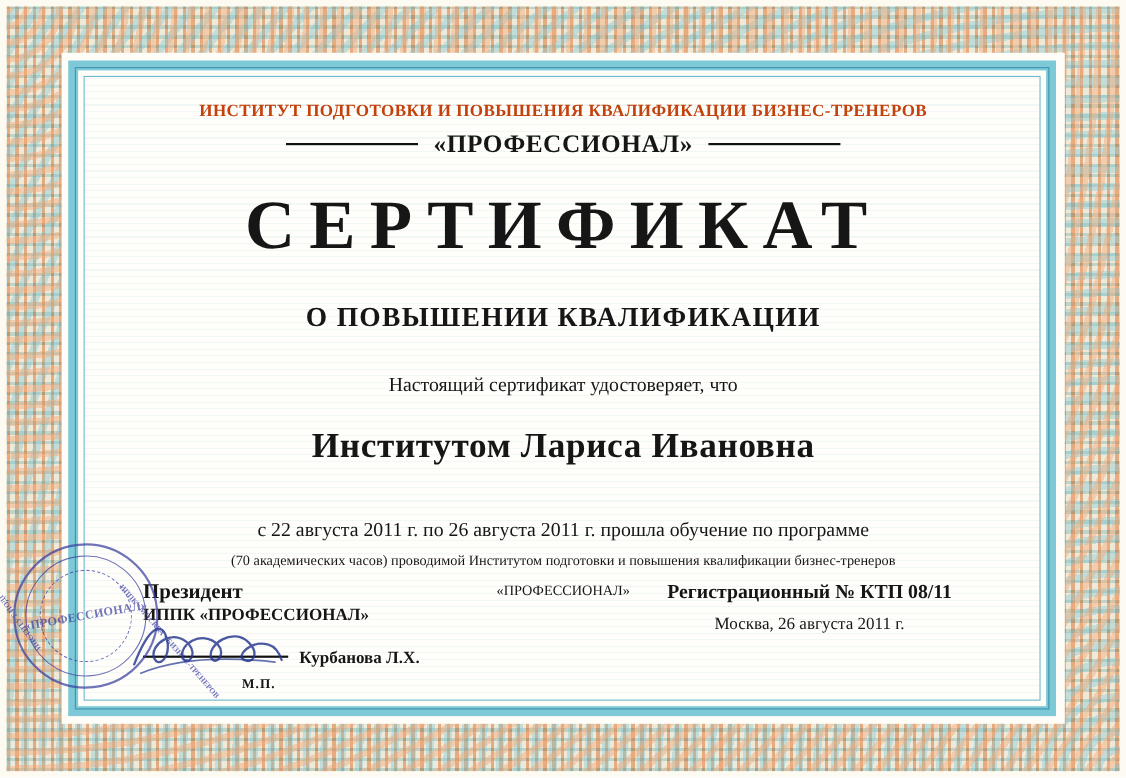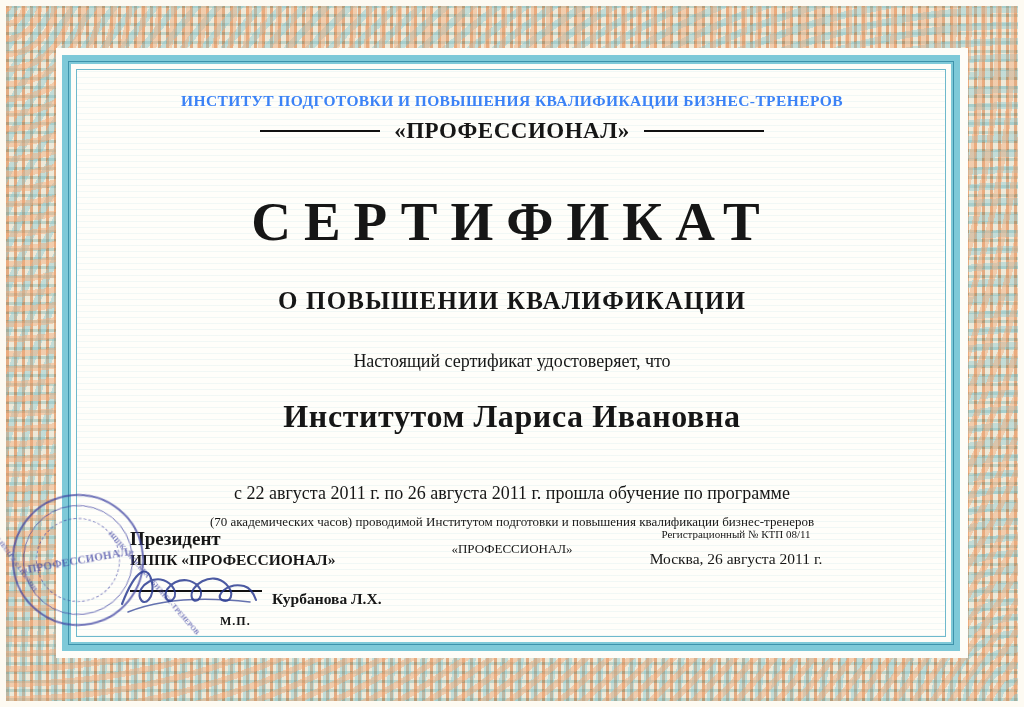--- a/index.html
+++ b/index.html
@@ -96,42 +96,42 @@
     left: 90px; top: 78px;
     width: 844px; height: 552px;
     text-align: center;
     color: #161616;
   }
   .inst-line {
     font-size: 15.5px;
     letter-spacing: 0.4px;
     font-weight: 700;
     margin-top: 14px;
-    color: #3b82f6;
+    color: #c2410c;
   }
   .org-row {
     display: flex;
     align-items: center;
     justify-content: center;
     gap: 14px;
     margin-top: 8px;
   }
   .rule {
     height: 2px;
     background: #111;
     width: 120px;
   }
   .org-name {
     font-size: 23px;
     font-weight: 700;
     letter-spacing: 0.5px;
   }
   .cert-title {
-    margin-top: 46px;
-    font-size: 55px;
+    margin-top: 24px;
+    font-size: 63px;
     font-weight: 700;
     letter-spacing: 13px;
     font-family: "Liberation Serif", serif;
   }
   .subtitle {
     margin-top: 34px;
     font-size: 25px;
     font-weight: 700;
     letter-spacing: 1.2px;
   }
@@ -182,29 +182,29 @@
   }
   .foot-bold {
     font-size: 19px;
     font-weight: 700;
   }
   .foot-sub {
     font-size: 15.5px;
     font-weight: 700;
     margin-top: 1px;
   }
-  .reg-line { font-size: 11px; font-weight: 400; }
+  .reg-line { font-size: 18px; font-weight: 700; }
   .city-line { font-size: 15.5px; margin-top: 10px; }
 
   .sign-row {
     position: absolute;
     left: 40px;
     top: 62px;
     display: flex;
-    align-items: flex-start;
+    align-items: center;
     gap: 10px;
   }
   .sign-rule {
     width: 132px;
     height: 1.5px;
     background: #111;
     margin-bottom: 4px;
   }
   .sign-name {
     font-size: 15.5px;

